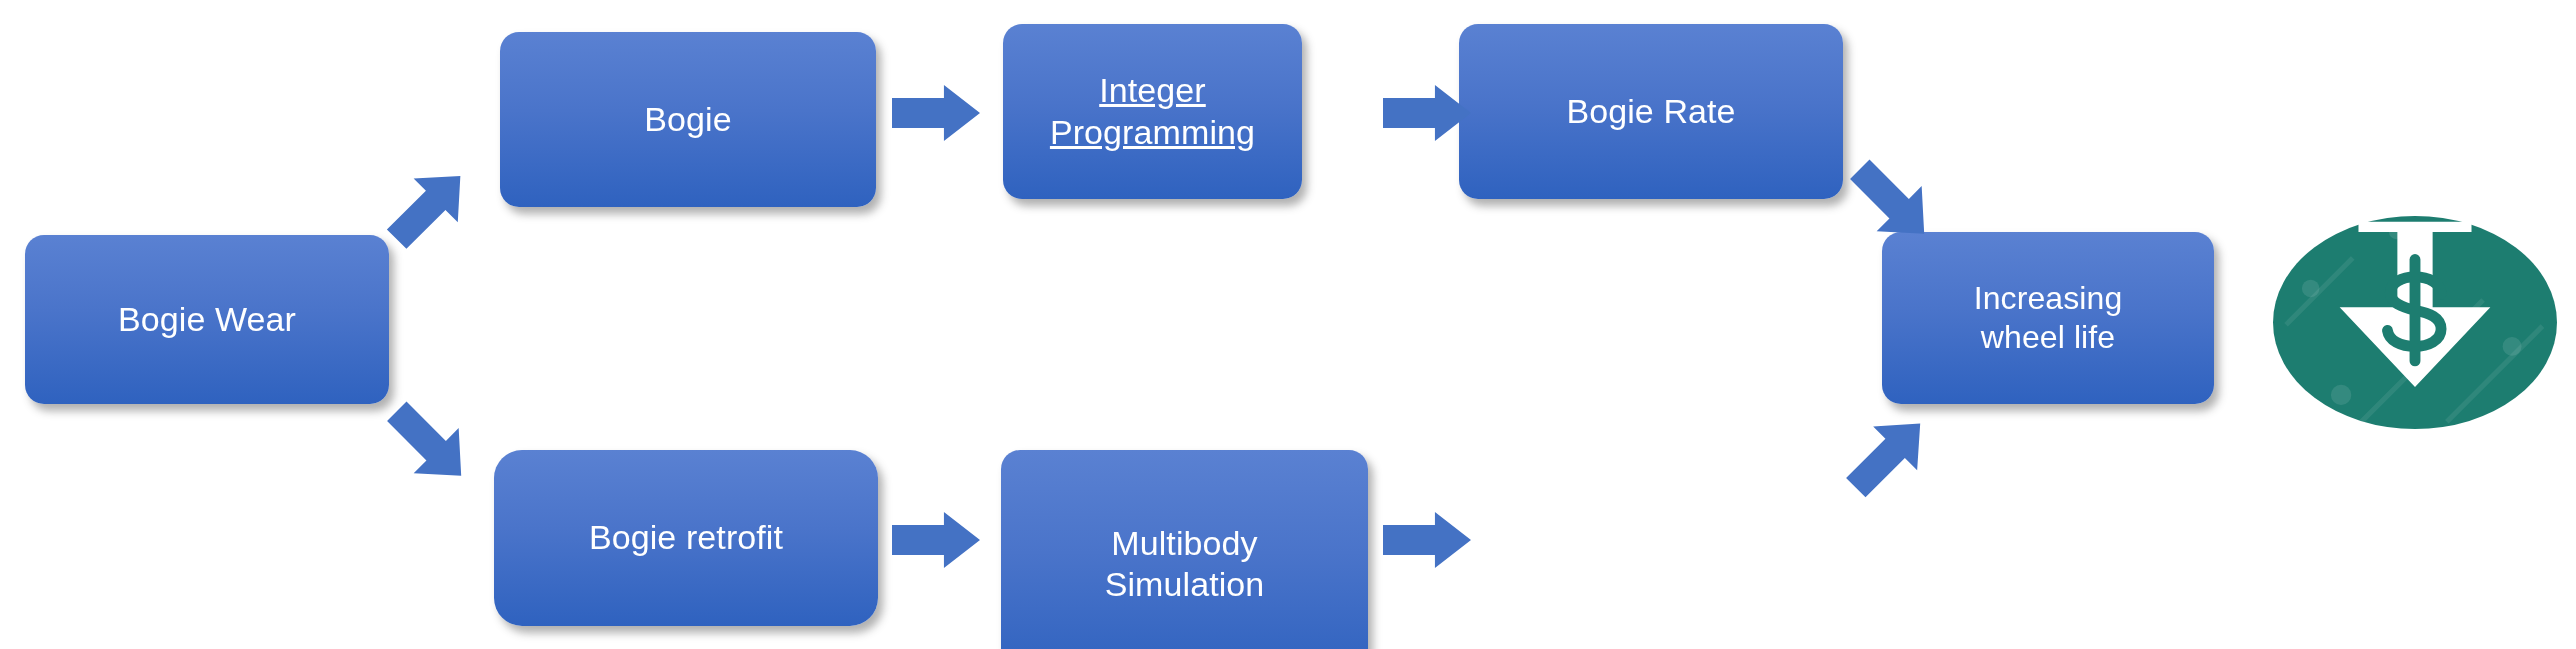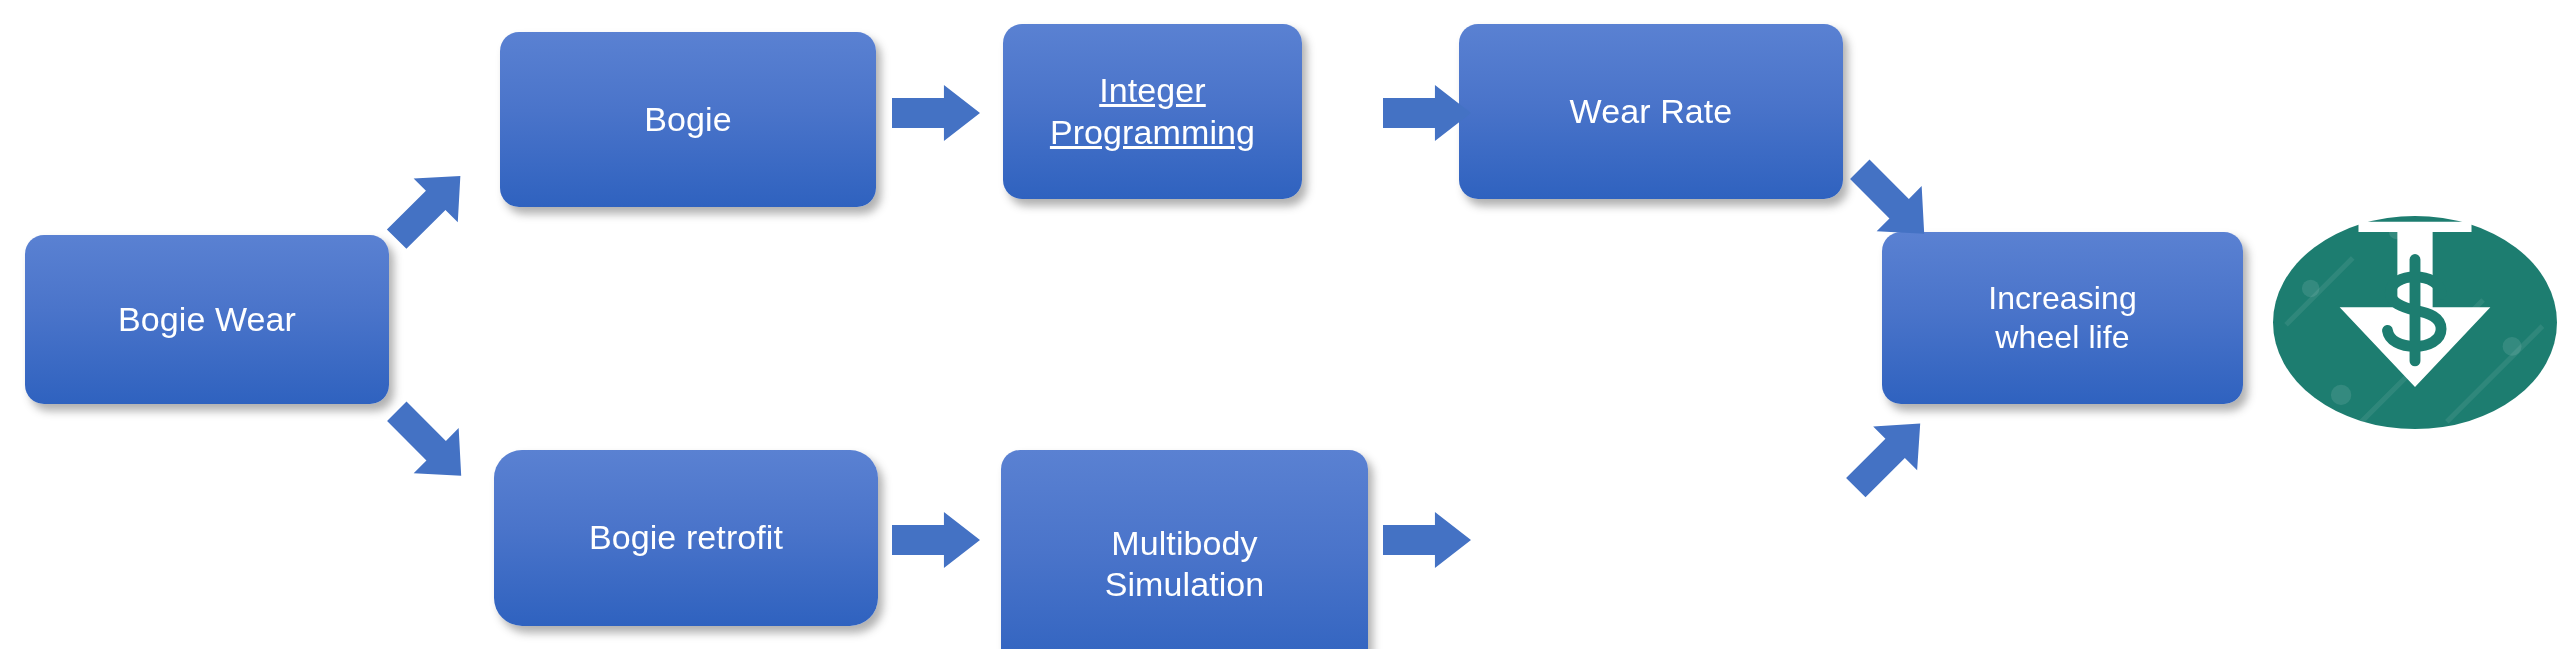--- a/index.html
+++ b/index.html
@@ -39,21 +39,21 @@
     display: block;
     padding: 0 7.2px;
     white-space: pre-line;
   }
 
   
   #node-wheel-wear      { left: 25px;   top: 235px; width: 364px; height: 169px; font-size: 34px; }
   #node-bogie           { left: 500px;  top: 32px;  width: 376px; height: 175px; font-size: 34px; }
   #node-integer-prog    { left: 1003px; top: 24px;  width: 299px; height: 175px; font-size: 34px; text-decoration: underline; }
   #node-wear-rate       { left: 1459px; top: 24px;  width: 384px; height: 175px; font-size: 34px; }
-  #node-increasing-life { left: 1882px; top: 232px; width: 361px; height: 172px; font-size: 32px; }
+  #node-increasing-life { left: 1882px; top: 232px; width: 332px; height: 172px; font-size: 32px; }
   #node-bogie-retrofit  { left: 494px;  top: 450px; width: 384px; height: 176px; font-size: 34px; border-radius: 28px; }
   #node-multibody-sim   { left: 1001px; top: 450px; width: 367px; height: 228px; font-size: 34px; }
   #node-wear-index      { left: 1459px; top: 450px; width: 384px; height: 176px; font-size: 34px; }
 
   
   .arrow {
     position: absolute;
     display: block;
   }
   .arrow svg { display: block; width: 100%; height: 100%; overflow: visible; }
@@ -89,21 +89,21 @@
   <div class="node" id="node-bogie">
     <span>Bogie</span>
   </div>
 
   <div class="node" id="node-integer-prog">
     <span>Integer
 Programming</span>
   </div>
 
   <div class="node" id="node-wear-rate">
-    <span>Wear Rate</span>
+    <span>Bogie Rate</span>
   </div>
 
   <div class="node" id="node-increasing-life">
     <span>Increasing
 wheel life</span>
   </div>
 
   <div class="node" id="node-bogie-retrofit">
     <span>Bogie retrofit</span>
   </div>

